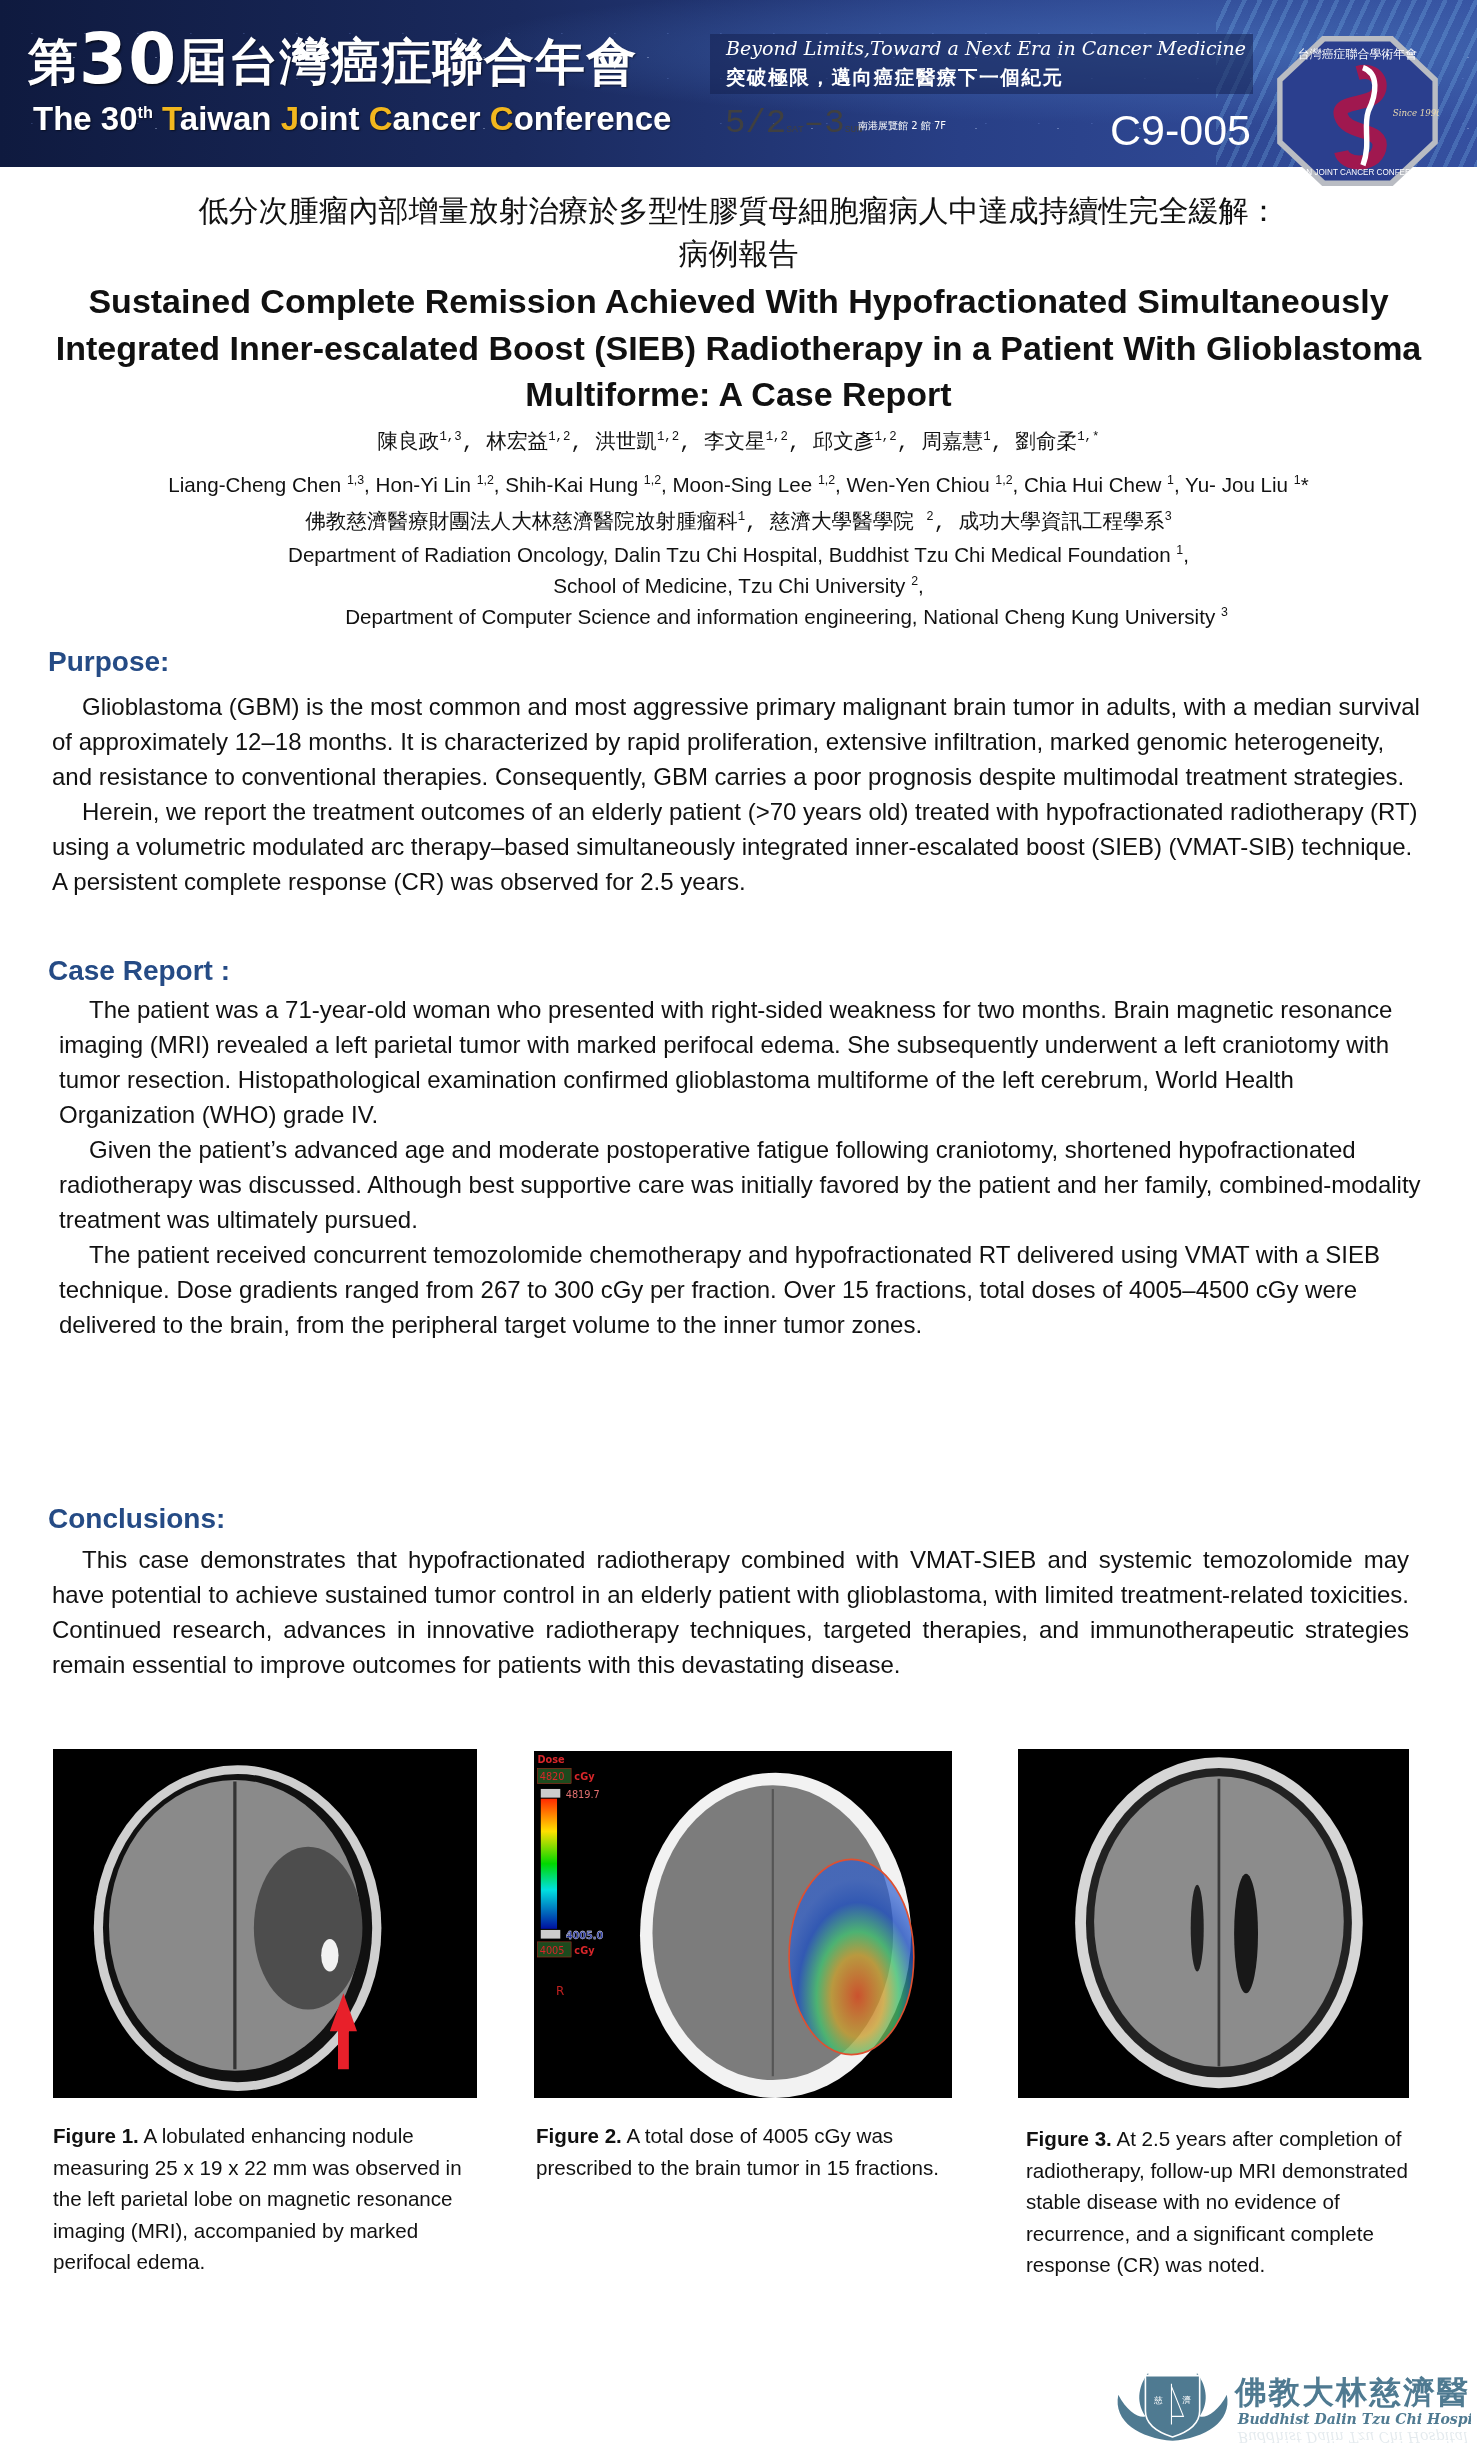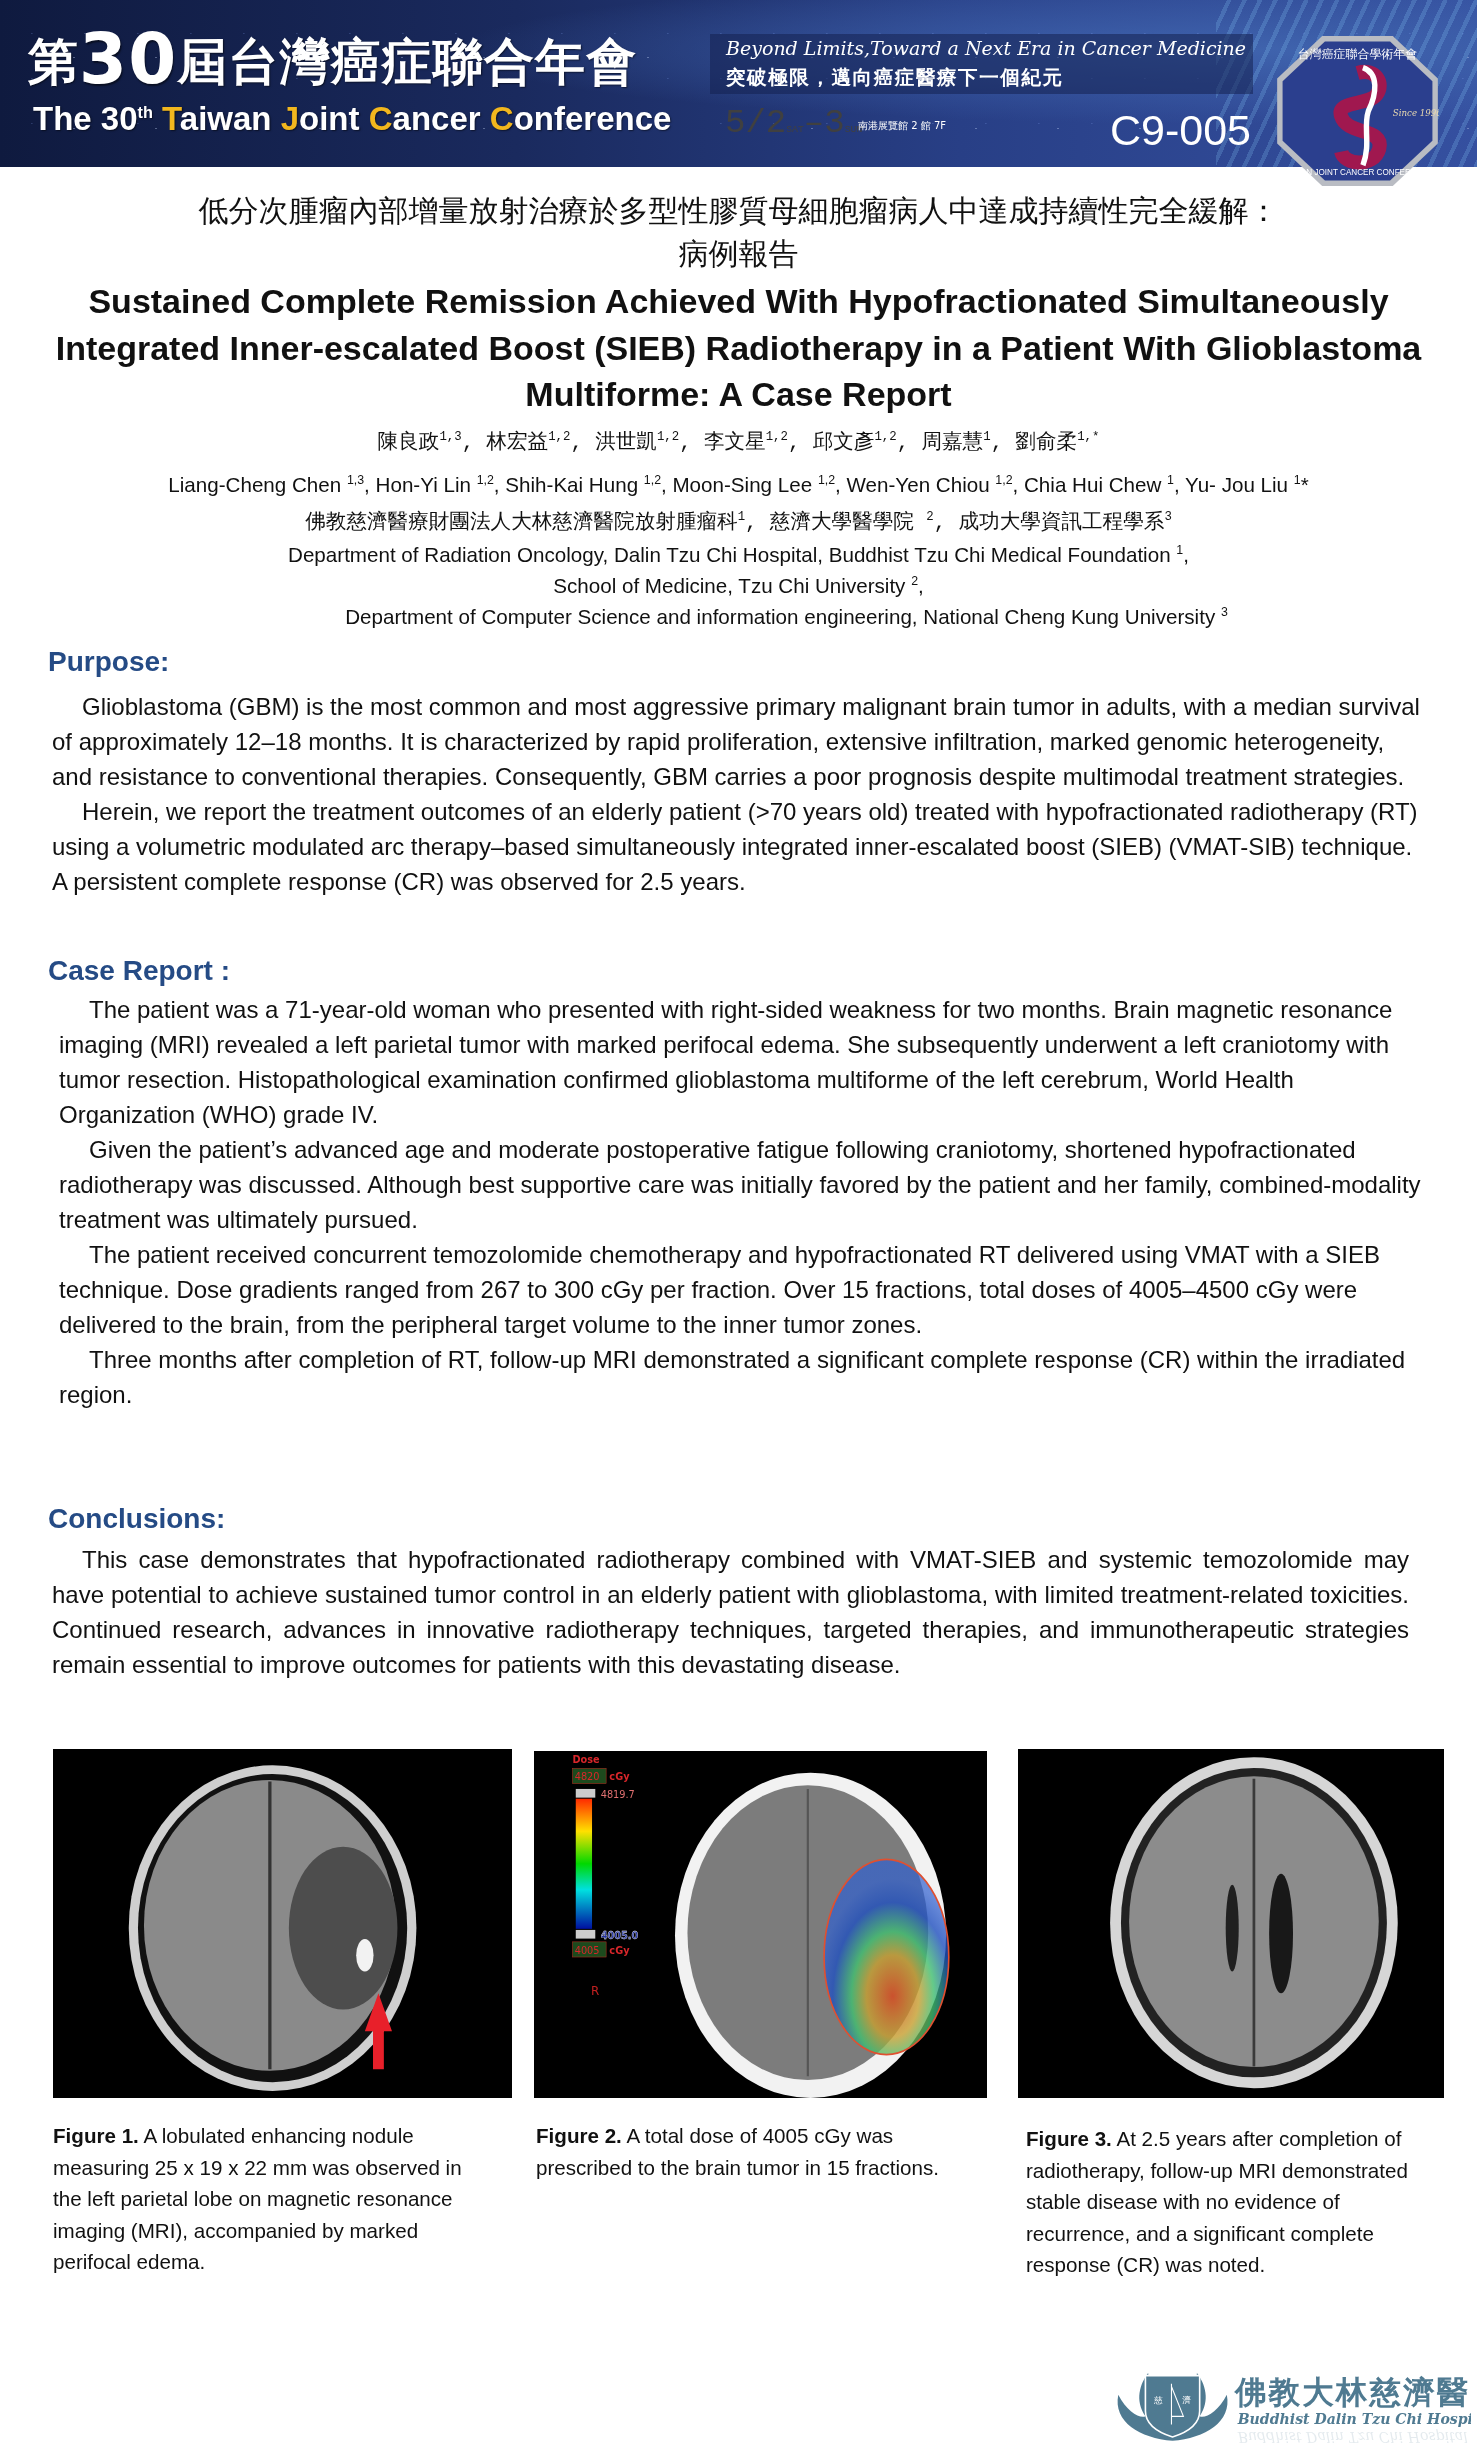--- a/index.html
+++ b/index.html
@@ -45,21 +45,21 @@
   .affil { font-size:20.6px; line-height:31.5px; }
   sup { font-size:60%; line-height:0; }
 
   
   .section-h { left:48px; font-weight:bold; font-size:28px; color:#254b85; }
   .para { left:52px; width:1368px; font-size:24px; line-height:35px; color:#111; }
   .para p { margin:0; text-indent:30px; }
   .para.justify p { text-align:justify; }
 
   
-  .fig { background:#000; overflow:hidden;padding-left:35px; }
+  .fig { background:#000; overflow:hidden; }
   .caption { font-size:20.6px; line-height:31.5px; width:423px; }
   .caption b { font-weight:bold;margin-top:36px; }
 
   
   #hospital-logo { left:1102px; top:2351px; width:369px; height:109px; }
 </style>
 </head>
 <body>
 
 <div id="header" class="abs">
@@ -120,21 +120,20 @@
 <div class="abs para" style="top:689px;">
   <p>Glioblastoma (GBM) is the most common and most aggressive primary malignant brain tumor in adults, with a median survival of approximately 12–18 months. It is characterized by rapid proliferation, extensive infiltration, marked genomic heterogeneity, and resistance to conventional therapies. Consequently, GBM carries a poor prognosis despite multimodal treatment strategies.</p>
   <p>Herein, we report the treatment outcomes of an elderly patient (&gt;70 years old) treated with hypofractionated radiotherapy (RT) using a volumetric modulated arc therapy–based simultaneously integrated inner-escalated boost (SIEB)  (VMAT-SIB) technique. A persistent complete response (CR) was observed for 2.5 years.</p>
 </div>
 
 <div class="abs section-h" style="top:955px;">Case Report :</div>
 <div class="abs para" style="top:992px; left:59px; width:1373px;">
   <p>The patient was a 71-year-old woman who presented with right-sided weakness for two months. Brain magnetic resonance imaging (MRI) revealed a left parietal tumor with marked perifocal edema. She subsequently underwent a left craniotomy with tumor resection. Histopathological examination confirmed glioblastoma multiforme of the left cerebrum, World Health Organization (WHO) grade IV.</p>
   <p>Given the patient’s advanced age and moderate postoperative fatigue following craniotomy, shortened hypofractionated radiotherapy was discussed. Although best supportive care was initially favored by the patient and her family, combined-modality treatment was ultimately pursued.</p>
   <p>The patient received concurrent temozolomide chemotherapy and hypofractionated RT delivered using VMAT with a SIEB technique. Dose gradients ranged from 267 to 300 cGy per fraction. Over 15 fractions, total doses of 4005–4500 cGy were delivered to the brain, from the peripheral target volume to the inner tumor zones.</p>
-  <p>Three months after completion of RT, follow-up MRI demonstrated a significant complete response (CR) within the irradiated region.</p>
 </div>
 
 <div class="abs section-h" style="top:1503px;">Conclusions:</div>
 <div class="abs para justify" style="top:1542px; width:1357px;">
   <p>This case demonstrates that hypofractionated radiotherapy combined with VMAT-SIEB and systemic temozolomide may have potential to achieve sustained tumor control in an elderly patient with glioblastoma, with limited treatment-related toxicities. Continued research, advances in innovative radiotherapy techniques, targeted therapies, and immunotherapeutic strategies remain essential to improve outcomes for patients with this devastating disease.</p>
 </div>
 
 <div class="abs fig" style="left:53px; top:1749px; width:424px; height:349px;">
   <svg width="424" height="349" viewBox="0 0 781 643">
     <ellipse cx="340" cy="330" rx="265" ry="300" fill="#cfcfcf"></ellipse>

